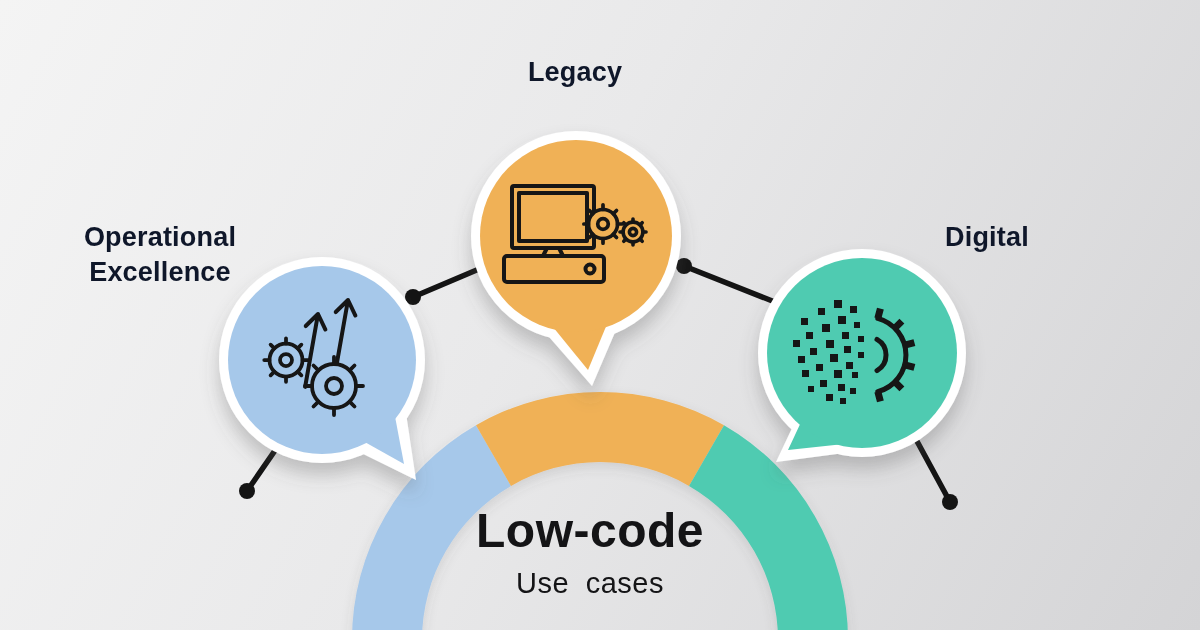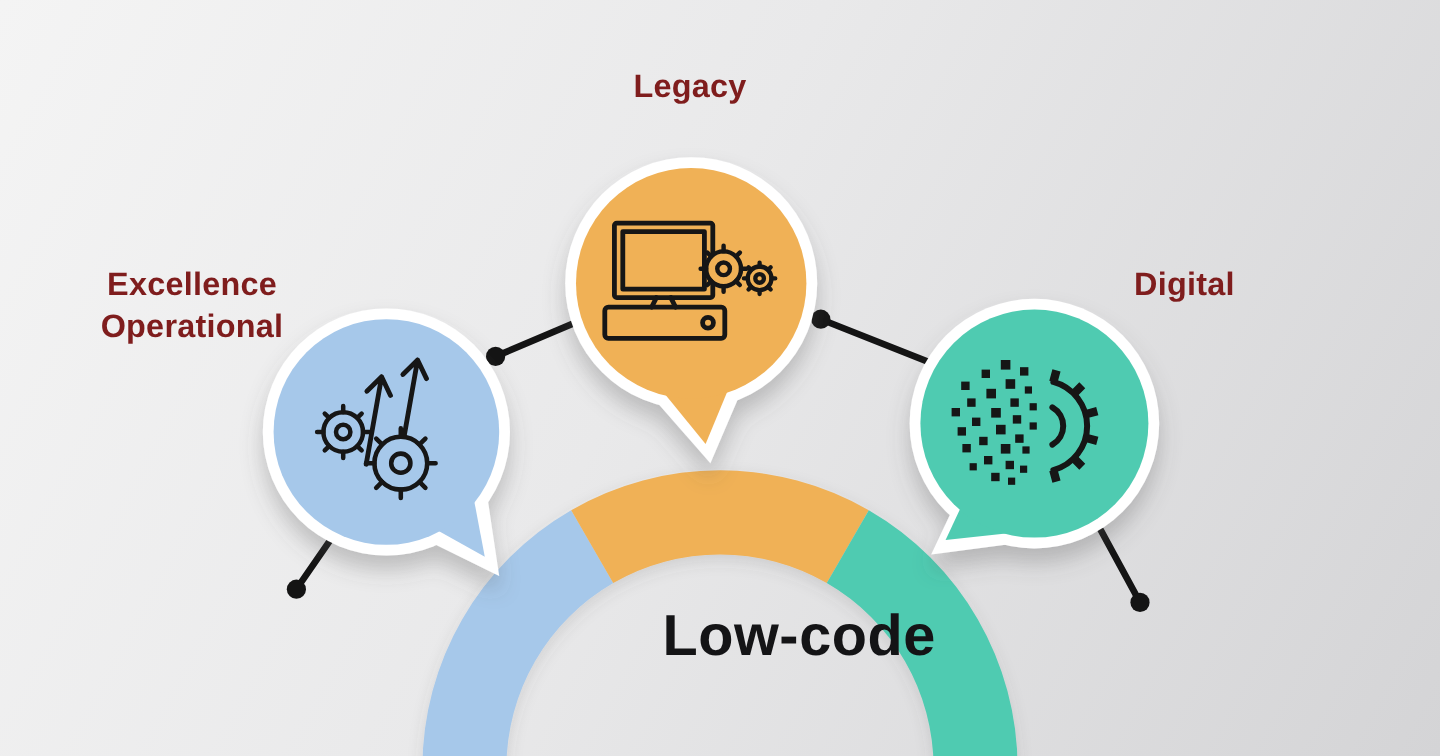--- a/index.html
+++ b/index.html
@@ -4,27 +4,27 @@
 <style>
   html,body{margin:0;padding:0;}
   body{
     width:1200px;height:630px;overflow:hidden;
     background:linear-gradient(118deg,#f4f4f4 0%,#e9e9ea 45%,#d4d4d6 100%);
     font-family:"Liberation Sans",sans-serif;
   }
   .stage{position:relative;width:1200px;height:630px;}
   .stage > svg{position:absolute;left:0;top:0;}
   .label{
-    position:absolute;font-size:27px;font-weight:600;color:#7f1d1d;
+    position:absolute;font-size:27px;font-weight:600;color:#0f172a;
     line-height:35px;letter-spacing:.2px;
   }
   .label-center{text-align:center;}
   .label-left{text-align:left;}
   .title-block{position:absolute;left:400px;top:503px;width:380px;text-align:center;color:#141416;}
-  .title-main{font-size:48px;font-weight:800;letter-spacing:.5px;text-align:right;}
+  .title-main{font-size:48px;font-weight:800;letter-spacing:.5px;}
   .title-sub{font-size:29px;font-weight:500;margin-top:9px;word-spacing:8px;letter-spacing:.5px;}
 </style>
 </head>
 <body>
 
 <div class="stage">
 
   <svg width="1200" height="630" viewBox="0 0 1200 630">
     <defs>
       <filter id="bubbleShadow" x="-40%" y="-40%" width="180%" height="180%">
@@ -131,29 +131,30 @@
         <g stroke="#151515" fill="none">
           <path stroke-width="5" stroke-linecap="round" d="M877.8 318.3 A38 38 0 0 1 877.8 391.7"></path>
           <path stroke-width="7" stroke-linecap="butt" d="M877.8 318.3 L880.4 308.6 M894.9 328.1 L901.9 321.1 M904.7 345.2 L914.4 342.6 M904.7 364.8 L914.4 367.4 M894.9 381.9 L901.9 388.9 M877.8 391.7 L880.4 401.4"></path>
           <path stroke-width="5" stroke-linecap="round" d="M877 339.4 A18 18 0 0 1 877 370.6"></path>
         </g>
       </g>
     </g>
   </svg>
 
   <div class="label label-center" style="left:40px;top:220px;width:240px;">
+    <div>Operational</div>
     <div>Excellence</div>
-    <div>Operational</div>
   </div>
 
   <div class="label label-center" style="left:415px;top:55px;width:320px;">
     <div>Legacy</div>
   </div>
 
   <div class="label label-left" style="left:945px;top:220px;width:230px;">
     <div>Digital</div>
   </div>
 
   <div class="title-block">
     <div class="title-main">Low-code</div>
+    <div class="title-sub">Use cases</div>
   </div>
 
 </div>
 
 </body></html>

